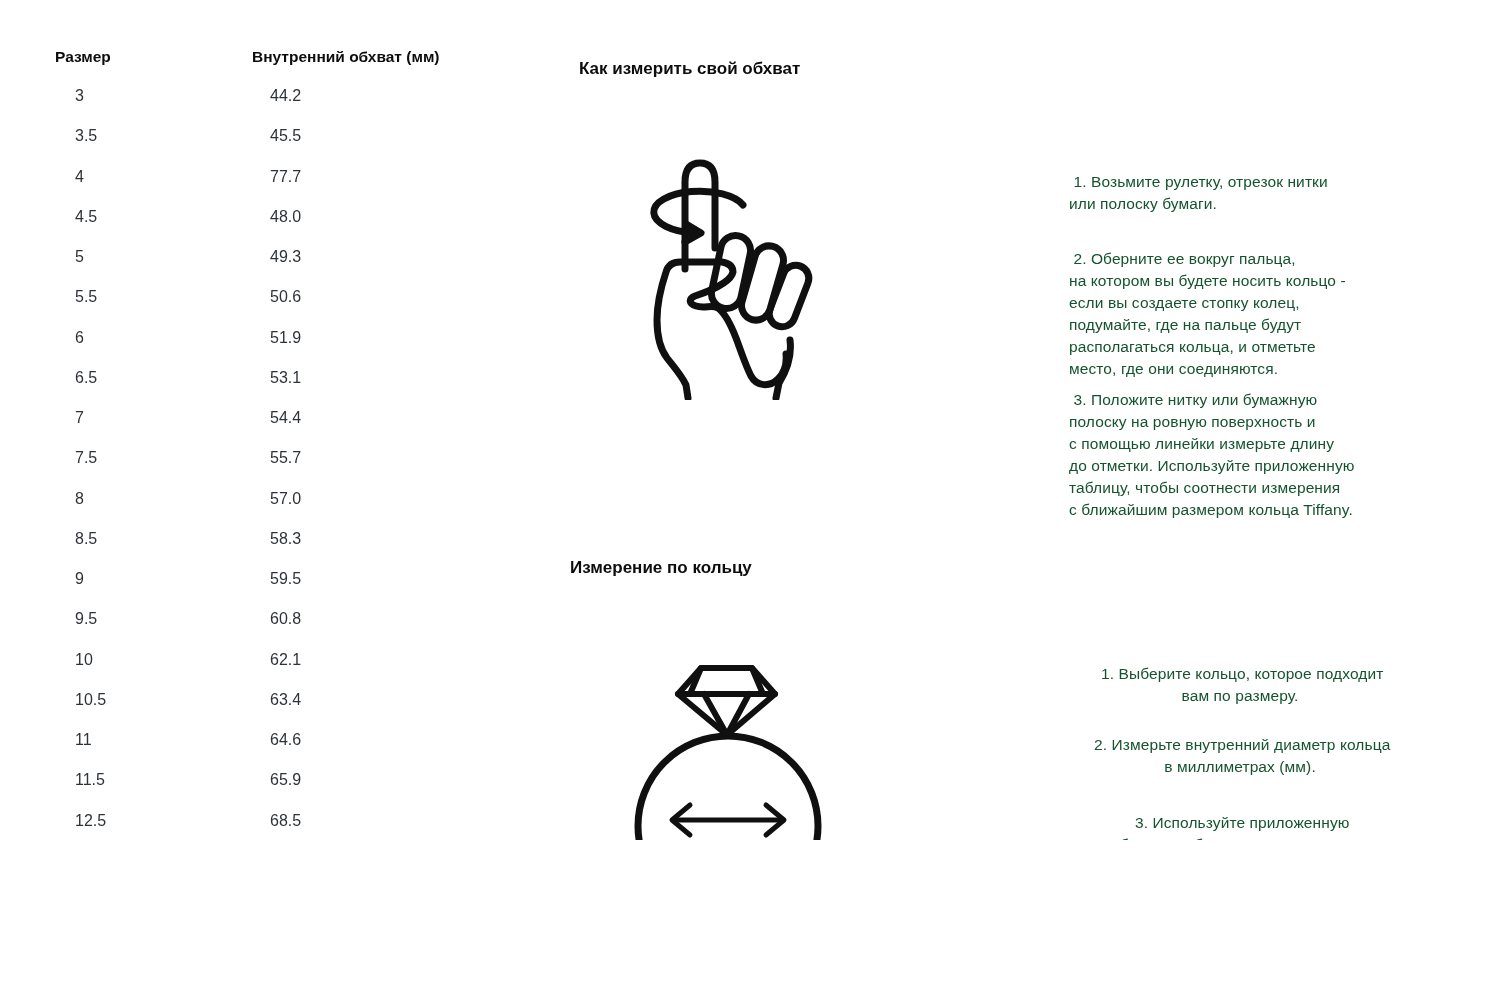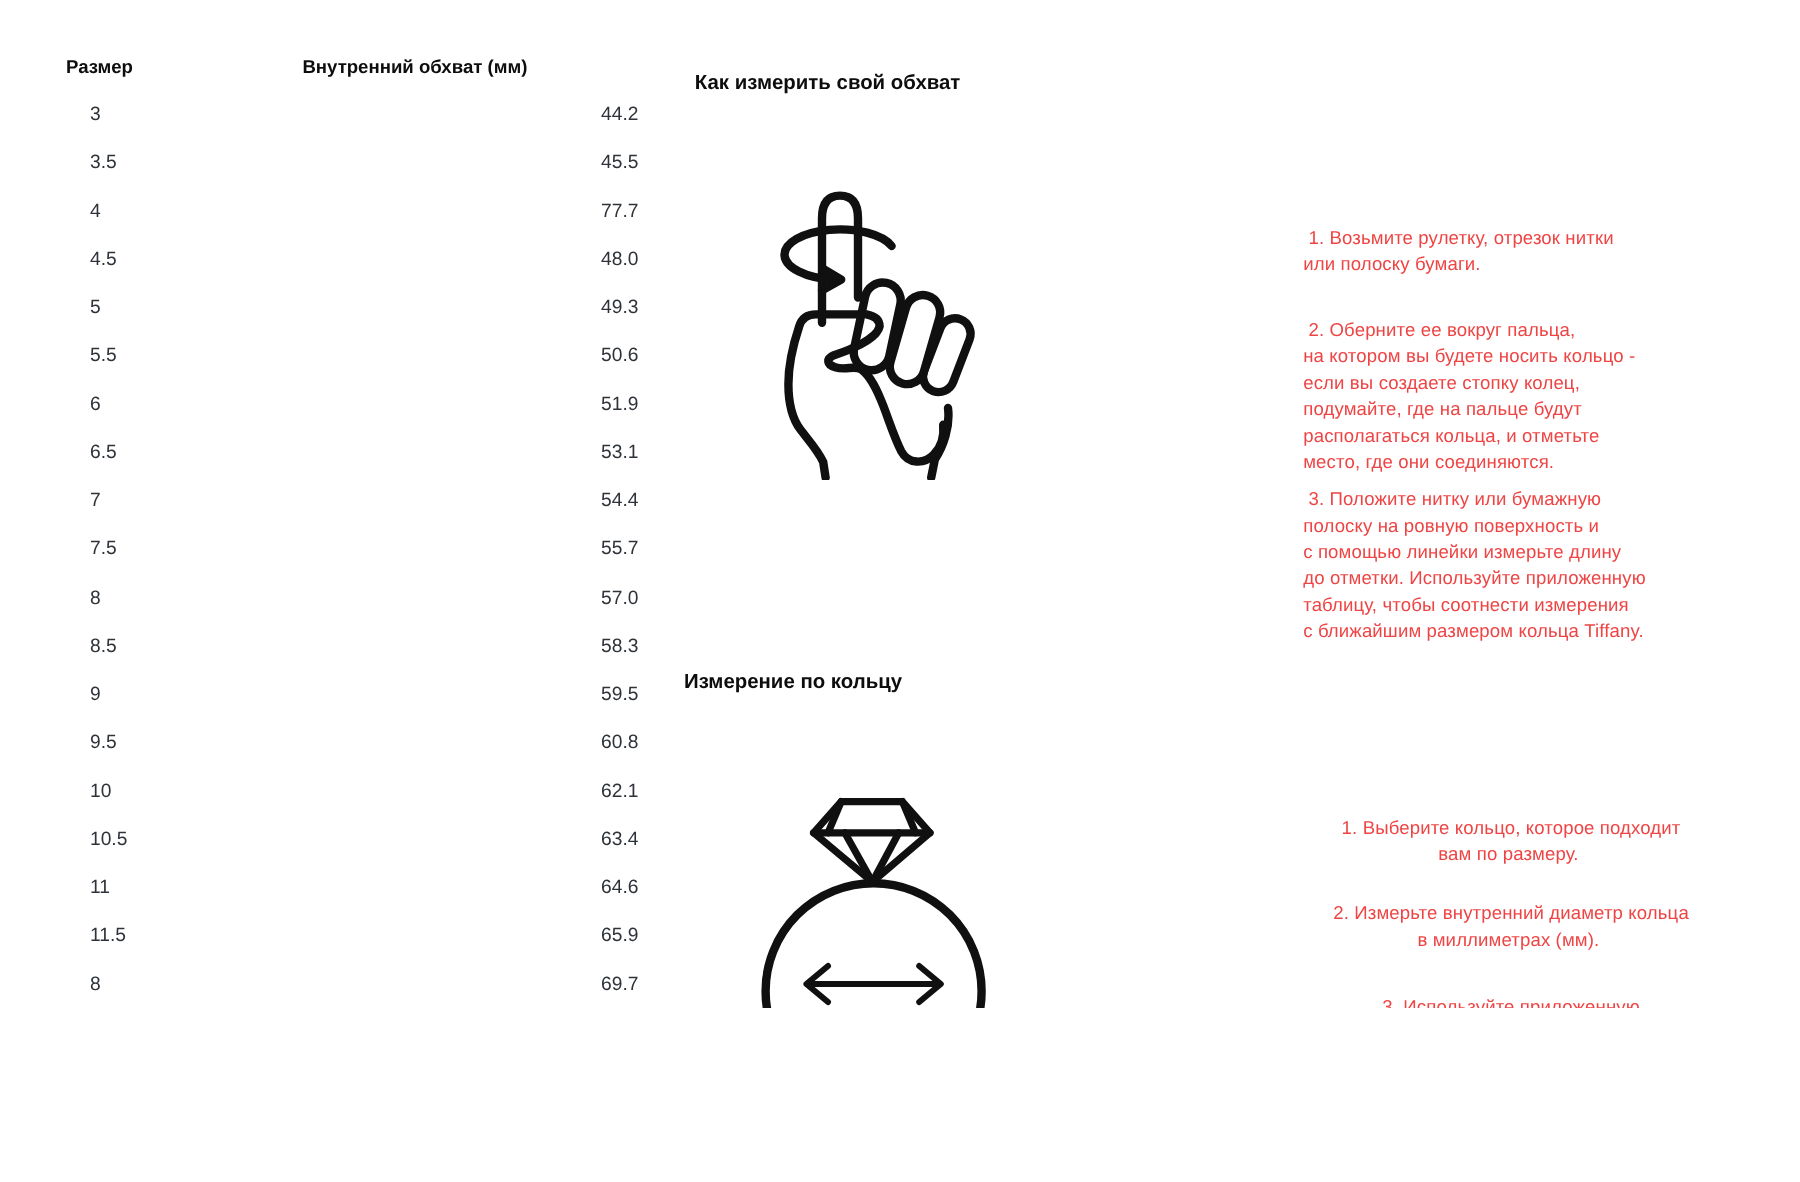--- a/index.html
+++ b/index.html
@@ -8,29 +8,29 @@
     font-family:"Liberation Sans",sans-serif;overflow:hidden;
   }
   
   .size-table{position:absolute;left:55px;top:47px;width:500px;}
   .thead{display:grid;grid-template-columns:197px 280px;font-weight:bold;
          font-size:15.5px;line-height:20px;color:#0d0d0d;}
   .rows{margin-top:9px;}
   .row{display:grid;grid-template-columns:197px 280px;height:40.25px;
        align-items:center;font-size:16px;color:#2e3339;}
   .row .c1{padding-left:20px;}
-  .row .c2{padding-left:18px;text-align:right;}
+  .row .c2{padding-left:18px;}
   
   .heading{position:absolute;margin:13px;font-size:17px;font-weight:bold;
            color:#0d0d0d;white-space:nowrap;}
   .heading-circ{left:566px;top:46px;}
   .heading-ring{left:557px;top:545px;}
   
-  .step{position:absolute;margin:18px;font-size:15.5px;line-height:22px;
-        color:#ef4444;white-space:pre-line;letter-spacing:0.1px;}
+  .step{position:absolute;margin:1px;font-size:15.5px;line-height:22px;
+        color:#14532d;white-space:pre-line;letter-spacing:0.1px;}
   .stepA{left:1068px;width:360px;}
   .sA1{top:170px;} .sA2{top:247px;} .sA3{top:388px;}
   .stepB{left:1044px;width:390px;text-align:center;}
   .sB1{top:662px;} .sB2{top:733px;} .sB3{top:811px;}
   
   .hand-illustration{position:absolute;left:620px;top:140px;width:220px;height:260px;}
   .ring-illustration{position:absolute;left:610px;top:640px;width:240px;height:290px;}
   .illustration svg{display:block;width:100%;height:100%;}
 </style>
 </head>
@@ -108,20 +108,24 @@
         <div class="c1">10.5</div>
         <div class="c2">63.4</div>
       </div>
         <div class="row">
         <div class="c1">11</div>
         <div class="c2">64.6</div>
       </div>
         <div class="row">
         <div class="c1">11.5</div>
         <div class="c2">65.9</div>
+      </div>
+        <div class="row">
+        <div class="c1">12.5</div>
+        <div class="c2">68.5</div>
       </div>
         <div class="row">
         <div class="c1">8</div>
         <div class="c2">69.7</div>
       </div>
       </div>
 
   </section>
 
   <h2 class="heading heading-circ">Как измерить свой обхват</h2>

